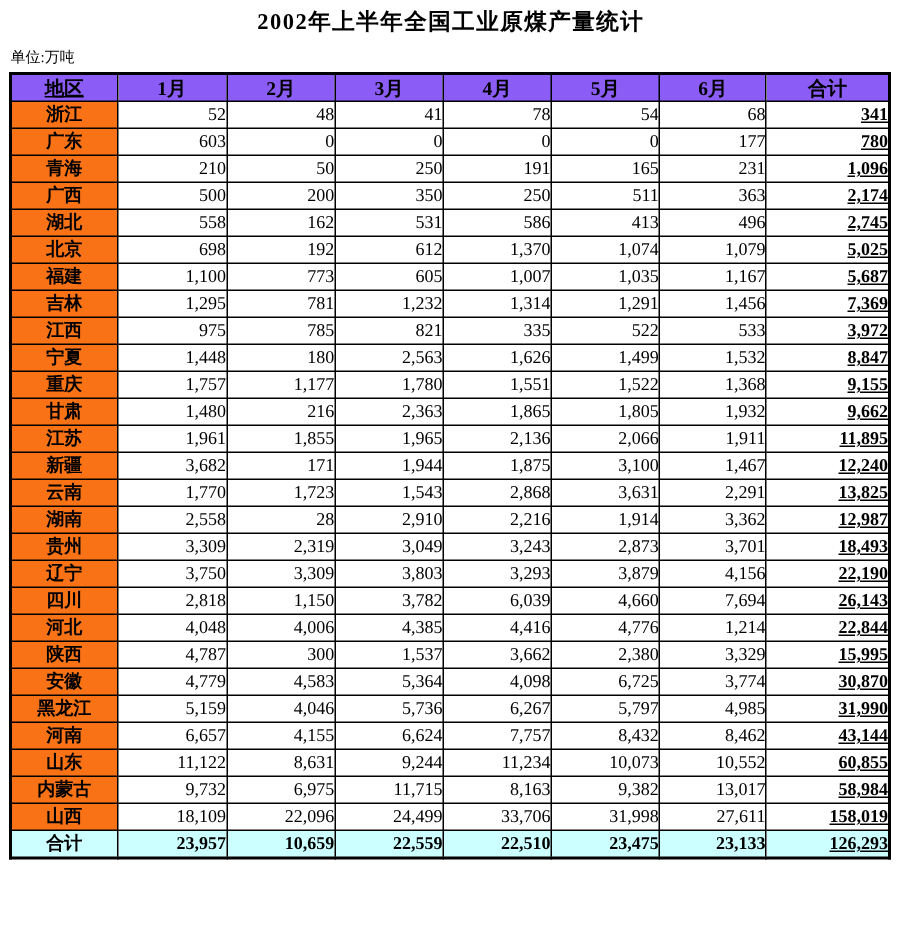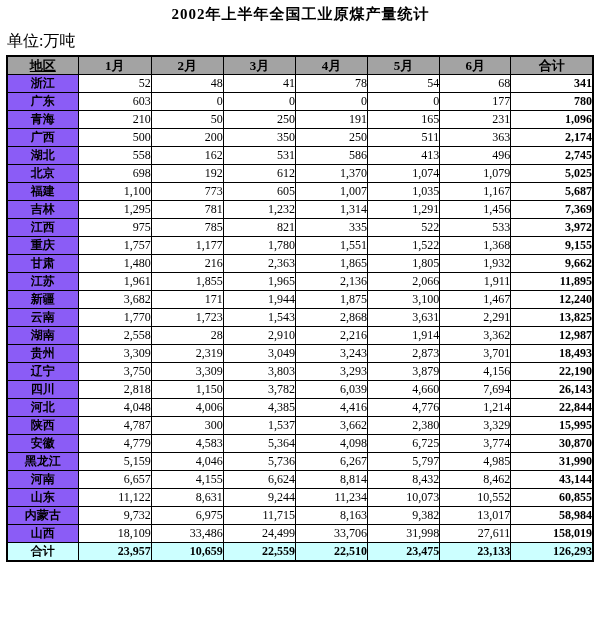--- a/index.html
+++ b/index.html
@@ -18,60 +18,61 @@
     position: relative;
   }
   .title {
     text-align: center;
     font-weight: bold;
     font-size: 15px;
     padding-top: 5px;
     letter-spacing: 1px;
   }
   .unit {
-    font-size: 16px;
+    font-size: 10px;
     margin: 7px 0 3px 7px;
   }
   table.report {
     border-collapse: collapse;
     table-layout: fixed;
     margin-left: 6px;
     width: 588px;
     border: 2px solid #000000;
   }
   table.report th,
   table.report td {
     border: 1px solid #000000;
     height: 17px;
     line-height: 17px;
     font-size: 12px;
     padding: 0;
     overflow: hidden;
     white-space: nowrap;
   }
   table.report th {
-    background: #a3a3a3;
+    background: #8b5cf6;
     font-weight: bold;
     text-align: center;
     font-size: 13px;
   }
   table.report th.region-header span {
     text-decoration: underline;
   }
   td.region {
-    background: #8b5cf6;
+    background: #f97316;
     font-weight: bold;
     text-align: center;
   }
   td.num {
     text-align: right;
     padding-right: 8px;
   }
   td.total-col {
     font-weight: bold;
+    text-decoration: underline;
   }
   tr.total-row td {
     background: #ccffff;
     font-weight: bold;
   }
   tr.total-row td.num {
     text-align: right;
     margin-left: 13px;
   }
   tr.total-row {
@@ -192,20 +193,30 @@
           <td class="region">江西</td>
           <td class="num">975</td>
           <td class="num">785</td>
           <td class="num">821</td>
           <td class="num">335</td>
           <td class="num">522</td>
           <td class="num">533</td>
           <td class="num total-col">3,972</td>
         </tr>
         <tr>
+          <td class="region">宁夏</td>
+          <td class="num">1,448</td>
+          <td class="num">180</td>
+          <td class="num">2,563</td>
+          <td class="num">1,626</td>
+          <td class="num">1,499</td>
+          <td class="num">1,532</td>
+          <td class="num total-col">8,847</td>
+        </tr>
+        <tr>
           <td class="region">重庆</td>
           <td class="num">1,757</td>
           <td class="num">1,177</td>
           <td class="num">1,780</td>
           <td class="num">1,551</td>
           <td class="num">1,522</td>
           <td class="num">1,368</td>
           <td class="num total-col">9,155</td>
         </tr>
         <tr>
@@ -326,21 +337,21 @@
           <td class="num">6,267</td>
           <td class="num">5,797</td>
           <td class="num">4,985</td>
           <td class="num total-col">31,990</td>
         </tr>
         <tr>
           <td class="region">河南</td>
           <td class="num">6,657</td>
           <td class="num">4,155</td>
           <td class="num">6,624</td>
-          <td class="num">8,814</td>
+          <td class="num">7,757</td>
           <td class="num">8,432</td>
           <td class="num">8,462</td>
           <td class="num total-col">43,144</td>
         </tr>
         <tr>
           <td class="region">山东</td>
           <td class="num">11,122</td>
           <td class="num">8,631</td>
           <td class="num">9,244</td>
           <td class="num">11,234</td>
@@ -354,21 +365,21 @@
           <td class="num">6,975</td>
           <td class="num">11,715</td>
           <td class="num">8,163</td>
           <td class="num">9,382</td>
           <td class="num">13,017</td>
           <td class="num total-col">58,984</td>
         </tr>
         <tr>
           <td class="region">山西</td>
           <td class="num">18,109</td>
-          <td class="num">33,486</td>
+          <td class="num">22,096</td>
           <td class="num">24,499</td>
           <td class="num">33,706</td>
           <td class="num">31,998</td>
           <td class="num">27,611</td>
           <td class="num total-col">158,019</td>
         </tr>
       </tbody>
     <tfoot>
         <tr class="total-row">
           <td class="region">合计</td>

